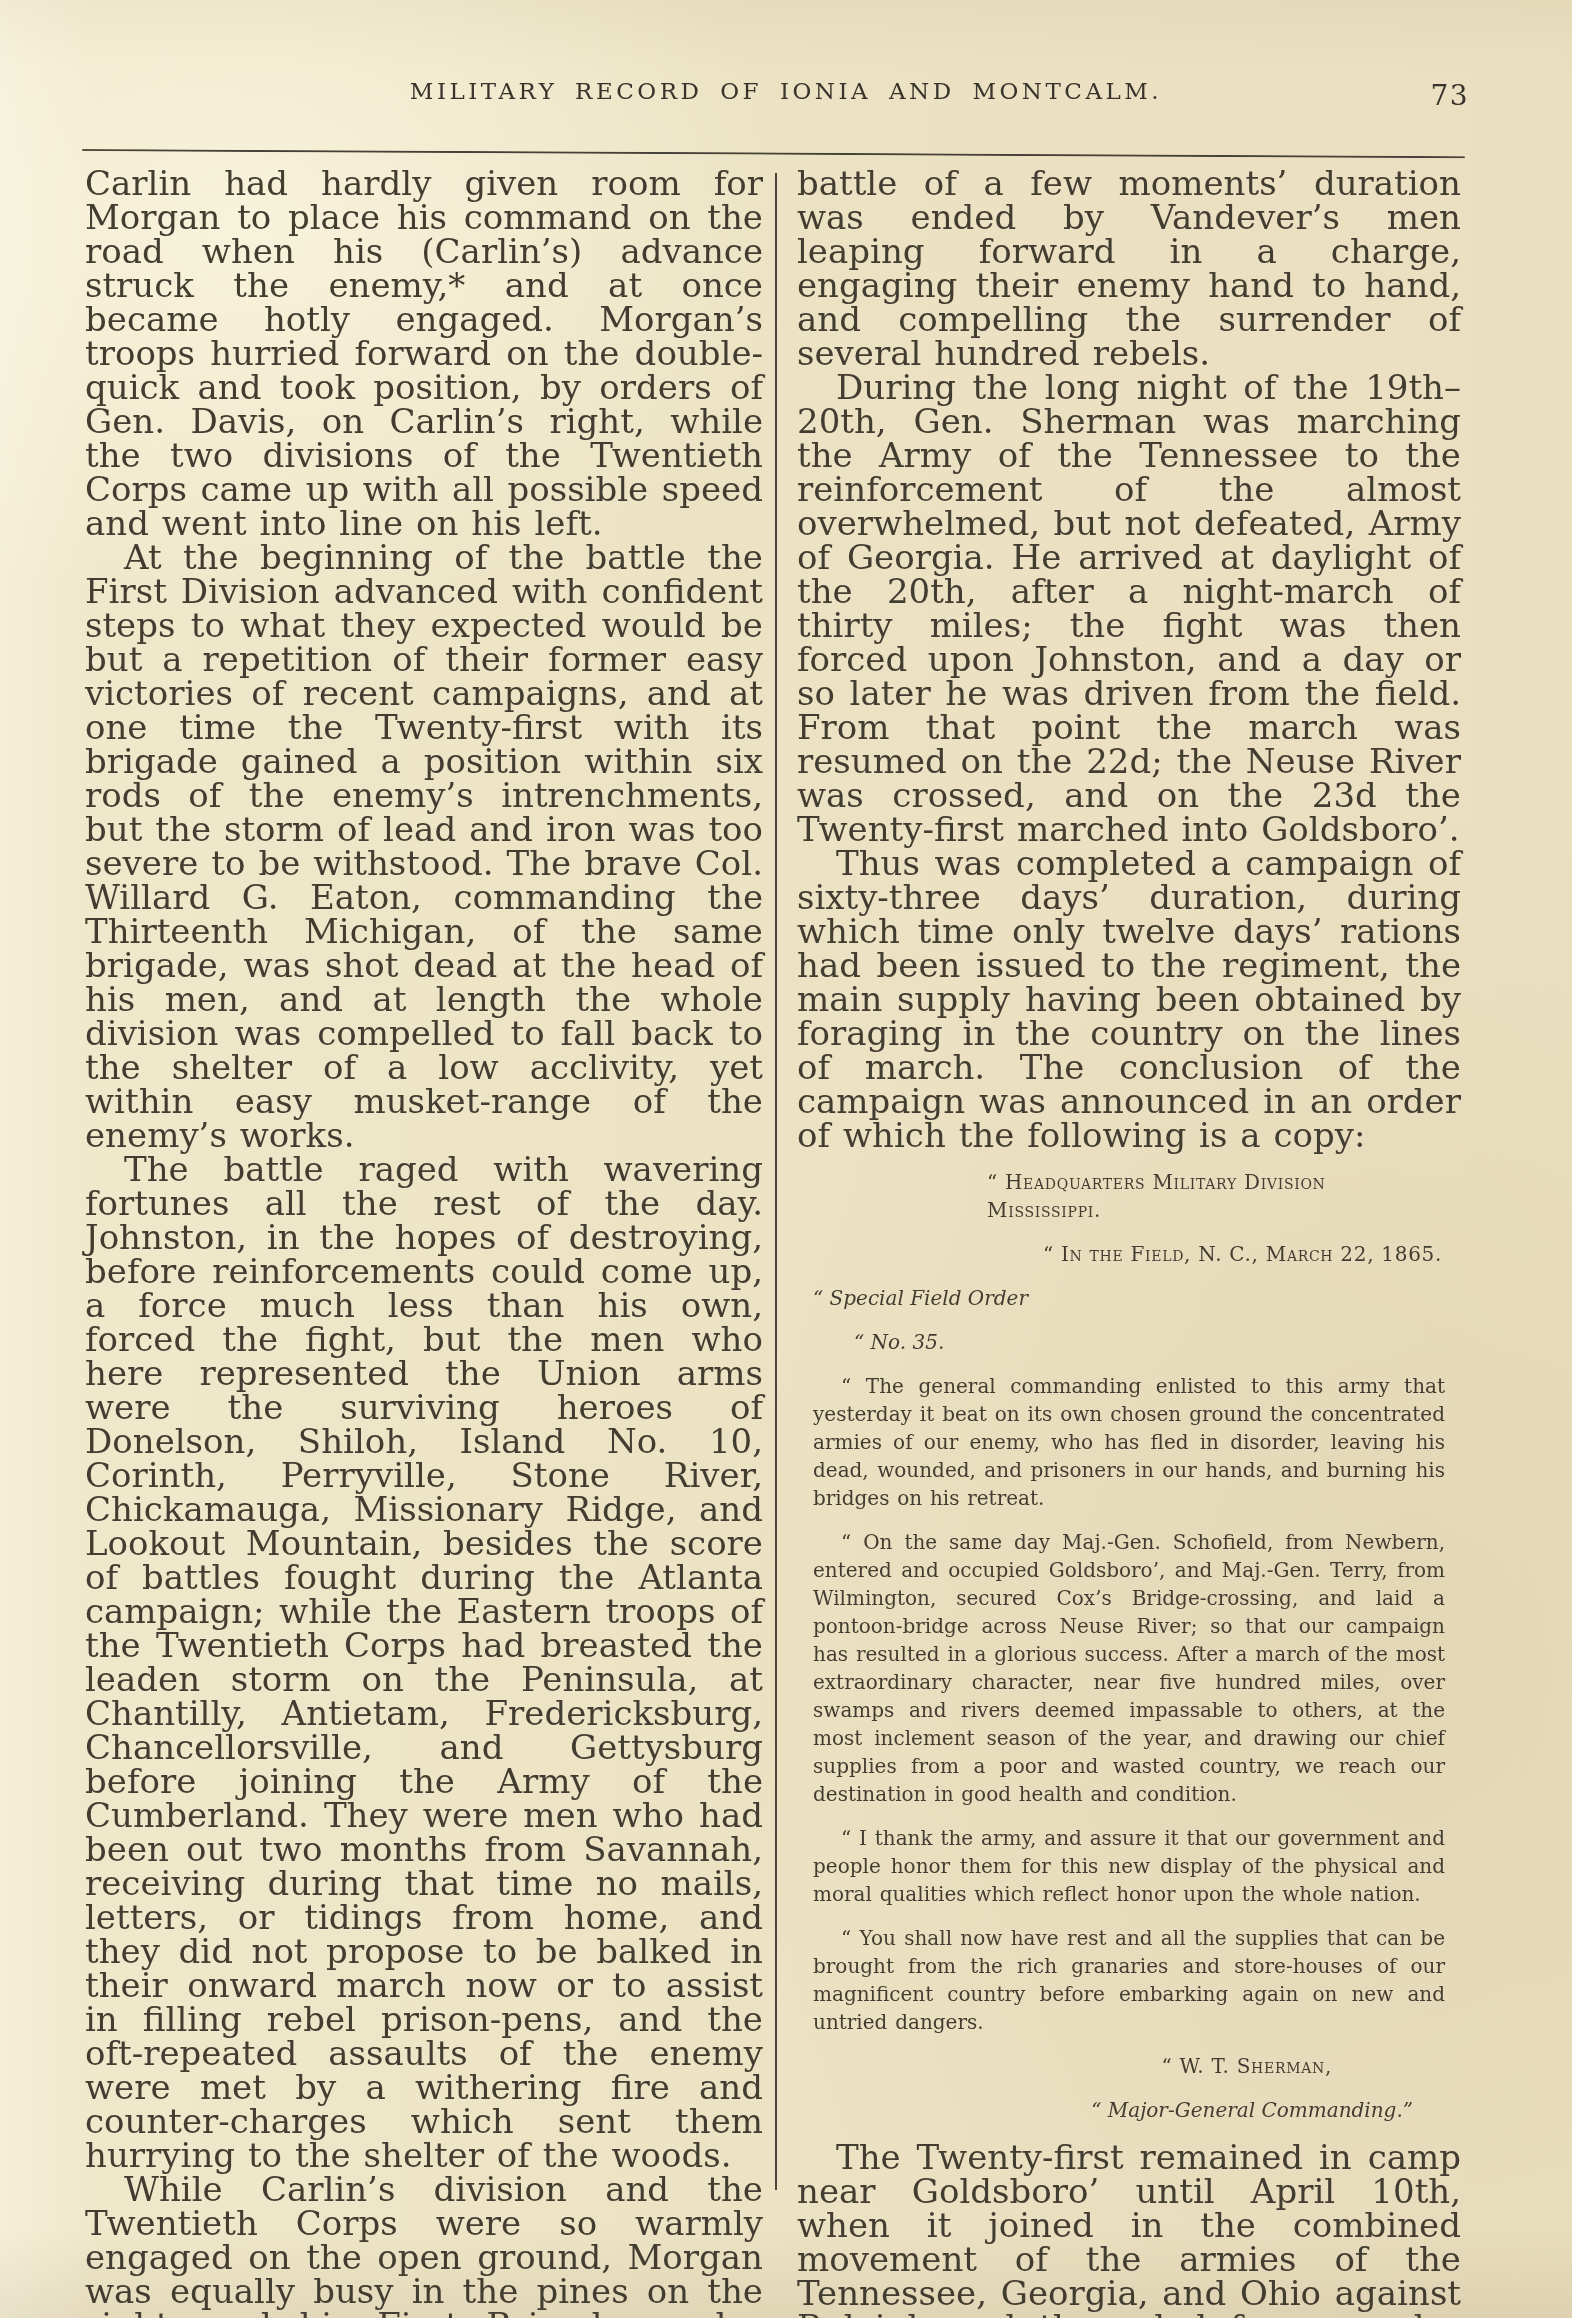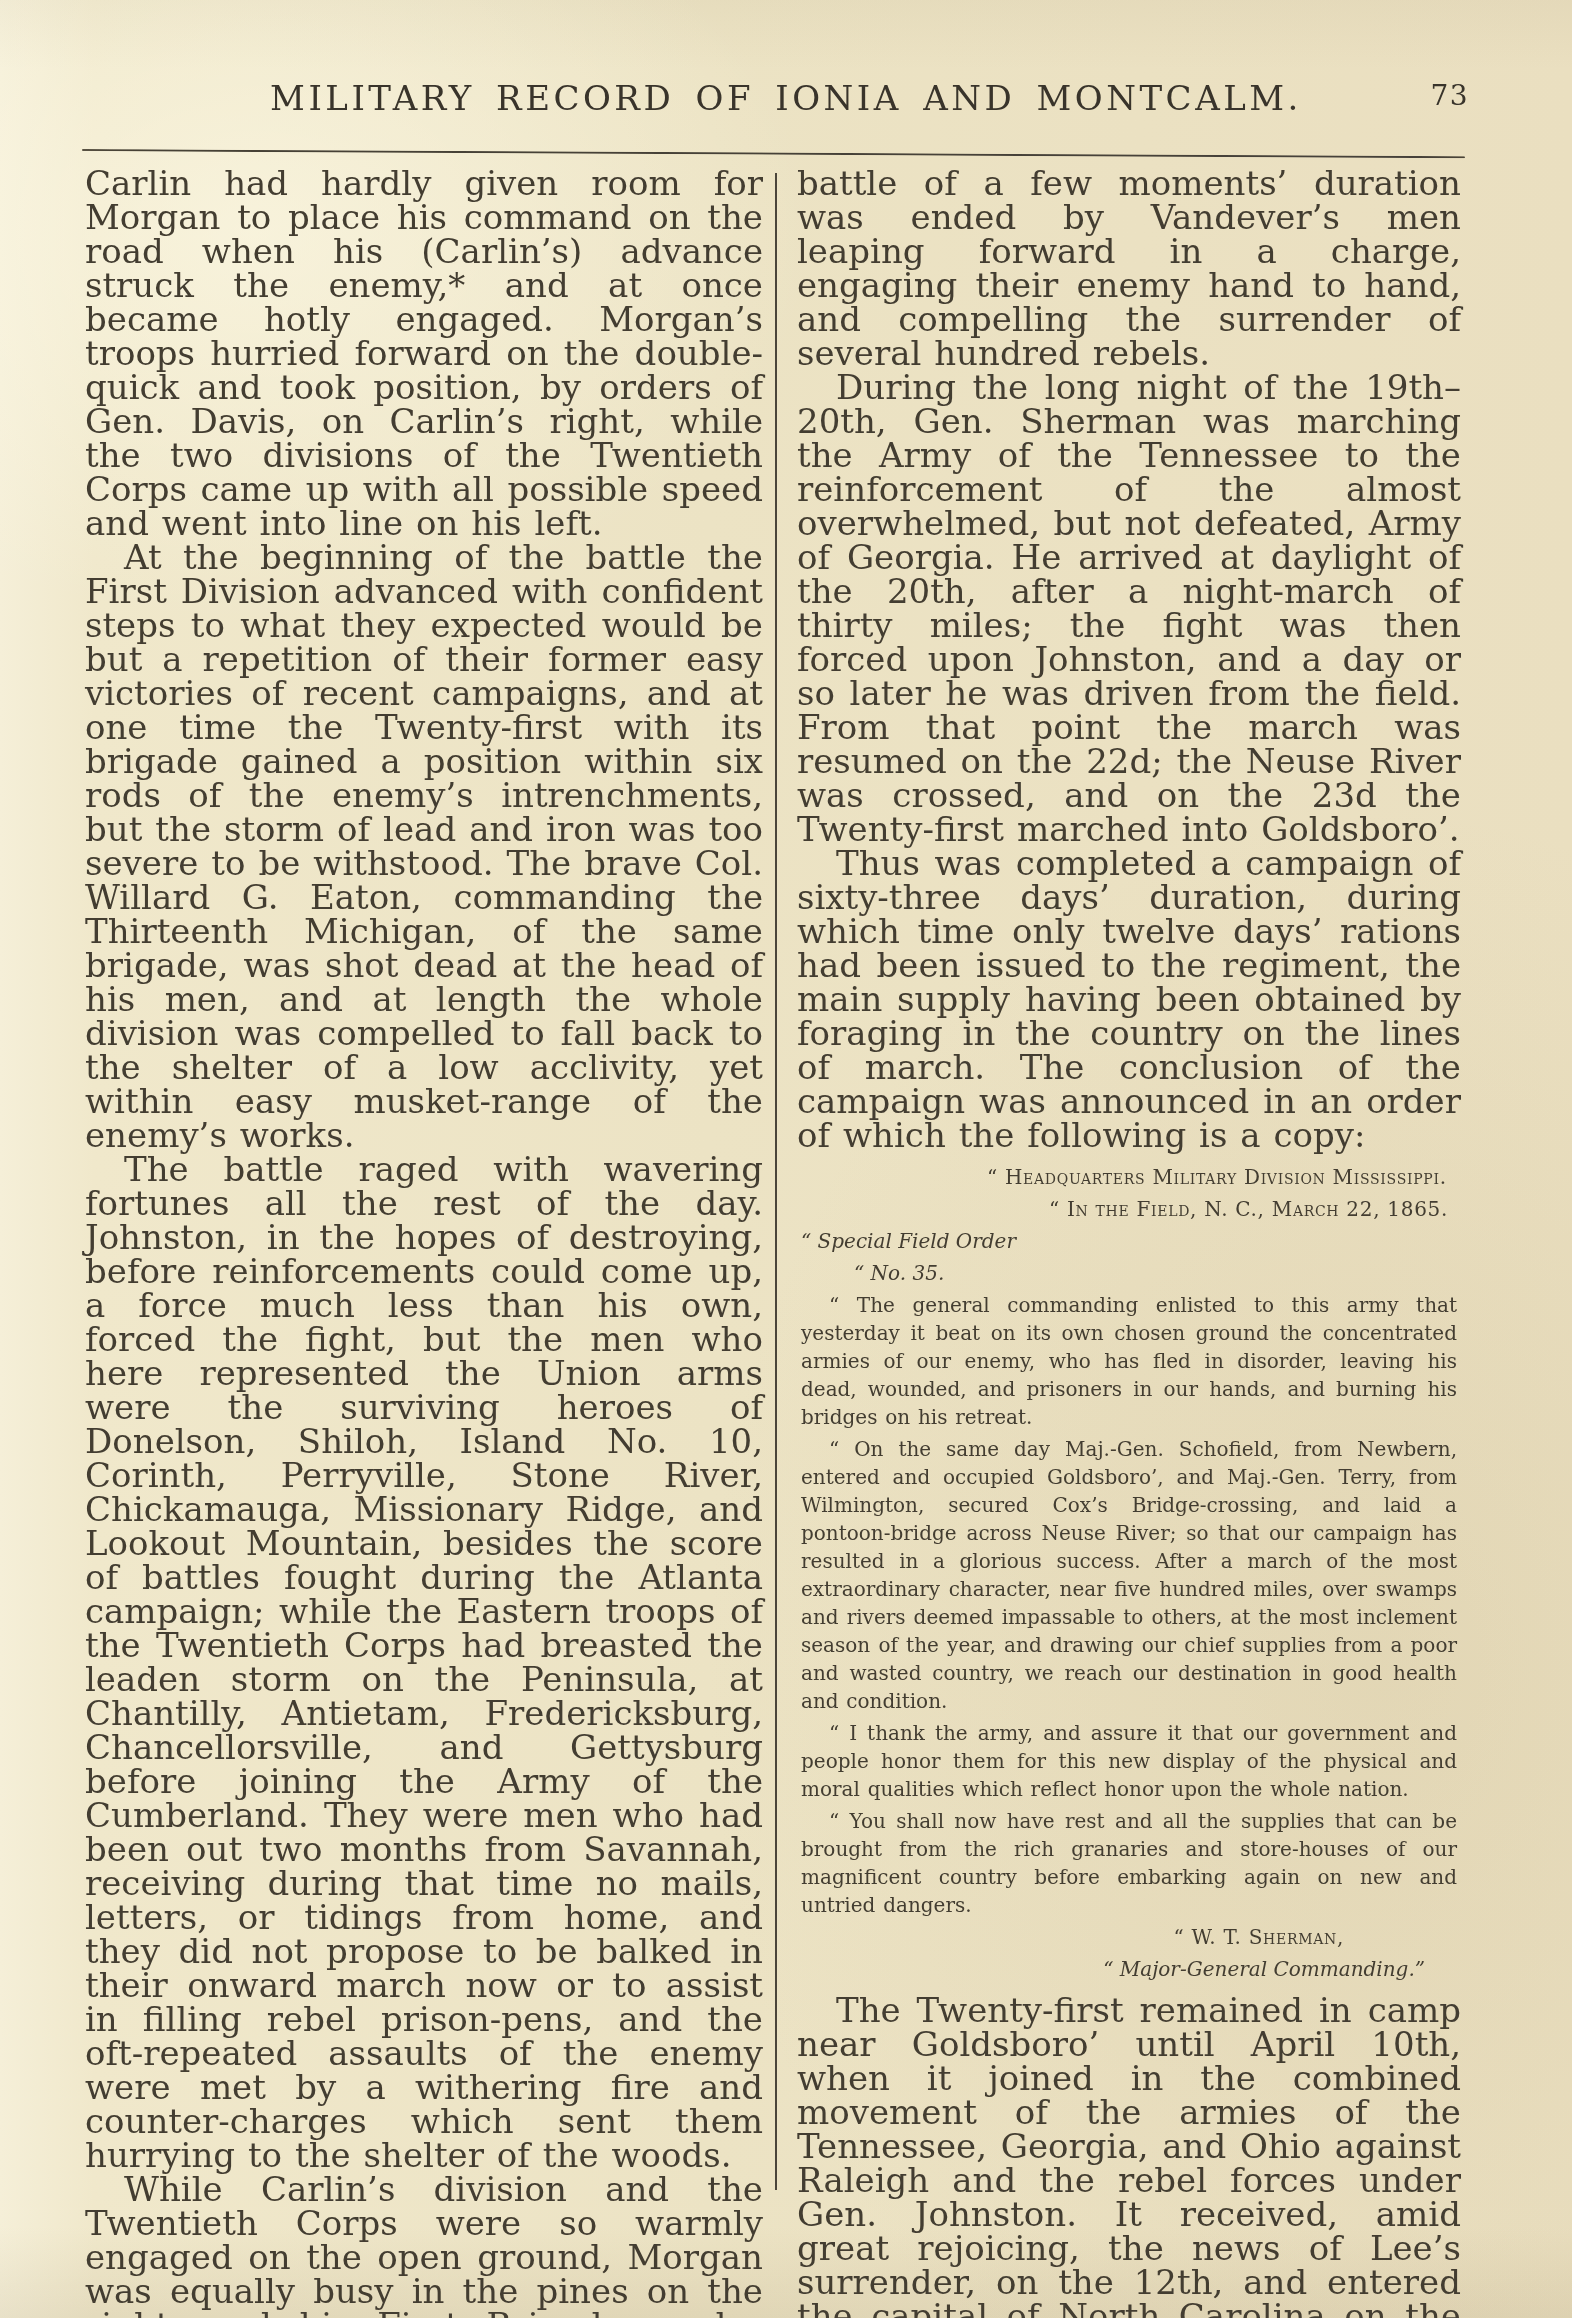--- a/index.html
+++ b/index.html
@@ -12,41 +12,41 @@
     position:relative;width:1572px;height:2319px;overflow:hidden;
     color:#433d31;
     background:
       radial-gradient(ellipse 907px 628px at 16% 10%, rgba(255,252,234,0.55), rgba(255,252,234,0) 62%),
       radial-gradient(ellipse 1046px 1325px at 88% 72%, rgba(198,182,140,0.22), rgba(198,182,140,0) 65%),
       linear-gradient(to bottom, rgba(120,100,60,0.05) 0, rgba(120,100,60,0) 3%, rgba(120,100,60,0) 96%, rgba(120,100,60,0.10) 100%),
       linear-gradient(to right, #f5efd8 0, #f0e8cb 6%, #ece3c4 45%, #eadfc0 100%);
   }
   .running-head{position:absolute;top:78px;left:82px;right:82px;height:42px;text-align:center;}
   .title{
-    font-size:34px;letter-spacing:3.5px;word-spacing:7px;color:#39342b;
+    font-size:23px;letter-spacing:3.5px;word-spacing:7px;color:#39342b;
     font-weight:normal;
   }
   .pageno{position:absolute;right:21px;top:1.4px;font-size:28px;color:#39342b;letter-spacing:1.4px;text-align:right;}
   .head-rule{
     position:absolute;top:149px;left:82px;width:1383px;height:2.1px;
     background:linear-gradient(to right,#5a5444,#46413500 2%,#464135 4%,#46413a 96%,#5a544400);
     background-color:#4a4437;
     transform:rotate(0.3deg);transform-origin:left center;border-radius:1.4px;
   }
   .divider{position:absolute;top:173px;left:775px;width:2.1px;height:2017px;background:#4b453a;}
   .col{position:absolute;top:166px;text-align:justify;}
   .left{left:85px;width:678px;}
   .right{left:797px;width:664px;}
   p.body{
     margin:0;font-size:34px;line-height:34px;text-indent:39px;
     word-spacing:2.1px;
   }
   p.noindent{text-indent:0;}
   .order{margin:11px 0 9.8px 0;font-size:20px;line-height:28px;}
-  .order p{margin:4px;font-size:20px;line-height:28px;text-indent:0;}
+  .order p{margin:16px;font-size:20px;line-height:28px;text-indent:0;}
   .sc{font-variant:small-caps;letter-spacing:0.7px;}
   .hq{text-align:left;margin-left:190px !important;}
   .field{text-align:center;margin-left:243px !important;}
   .it{font-style:italic;}
   .ordnum{margin-left:57px !important;}
   .order p.para{text-align:justify;text-indent:28px;word-spacing:1.4px;}
   .sig1{text-align:right;padding-right:113px;margin-top:2.8px !important;}
   .sig2{text-align:right;padding-right:32px;}
 </style>
 </head>

